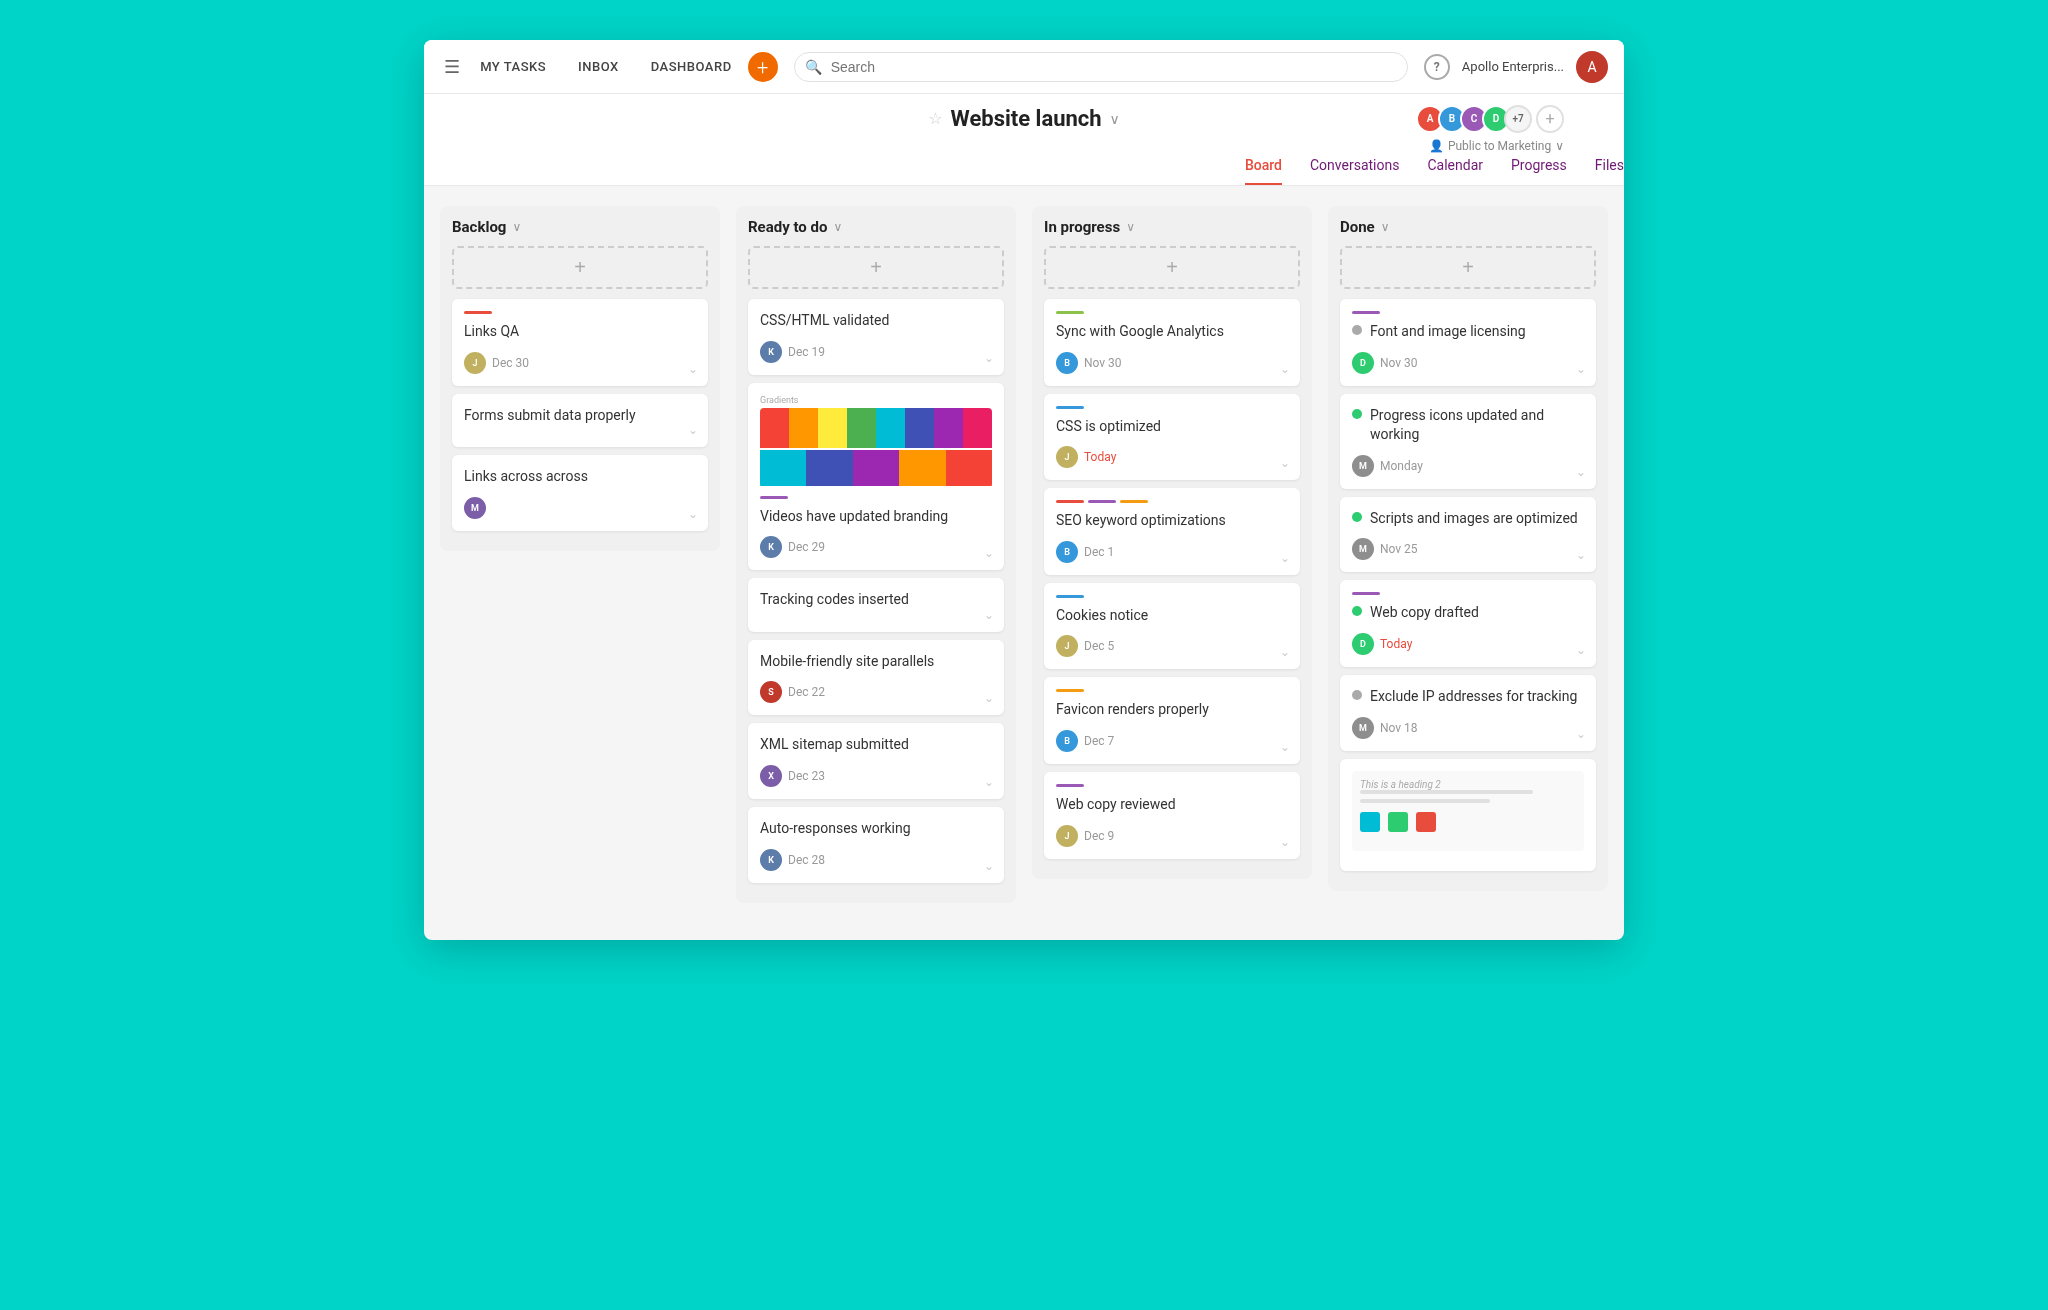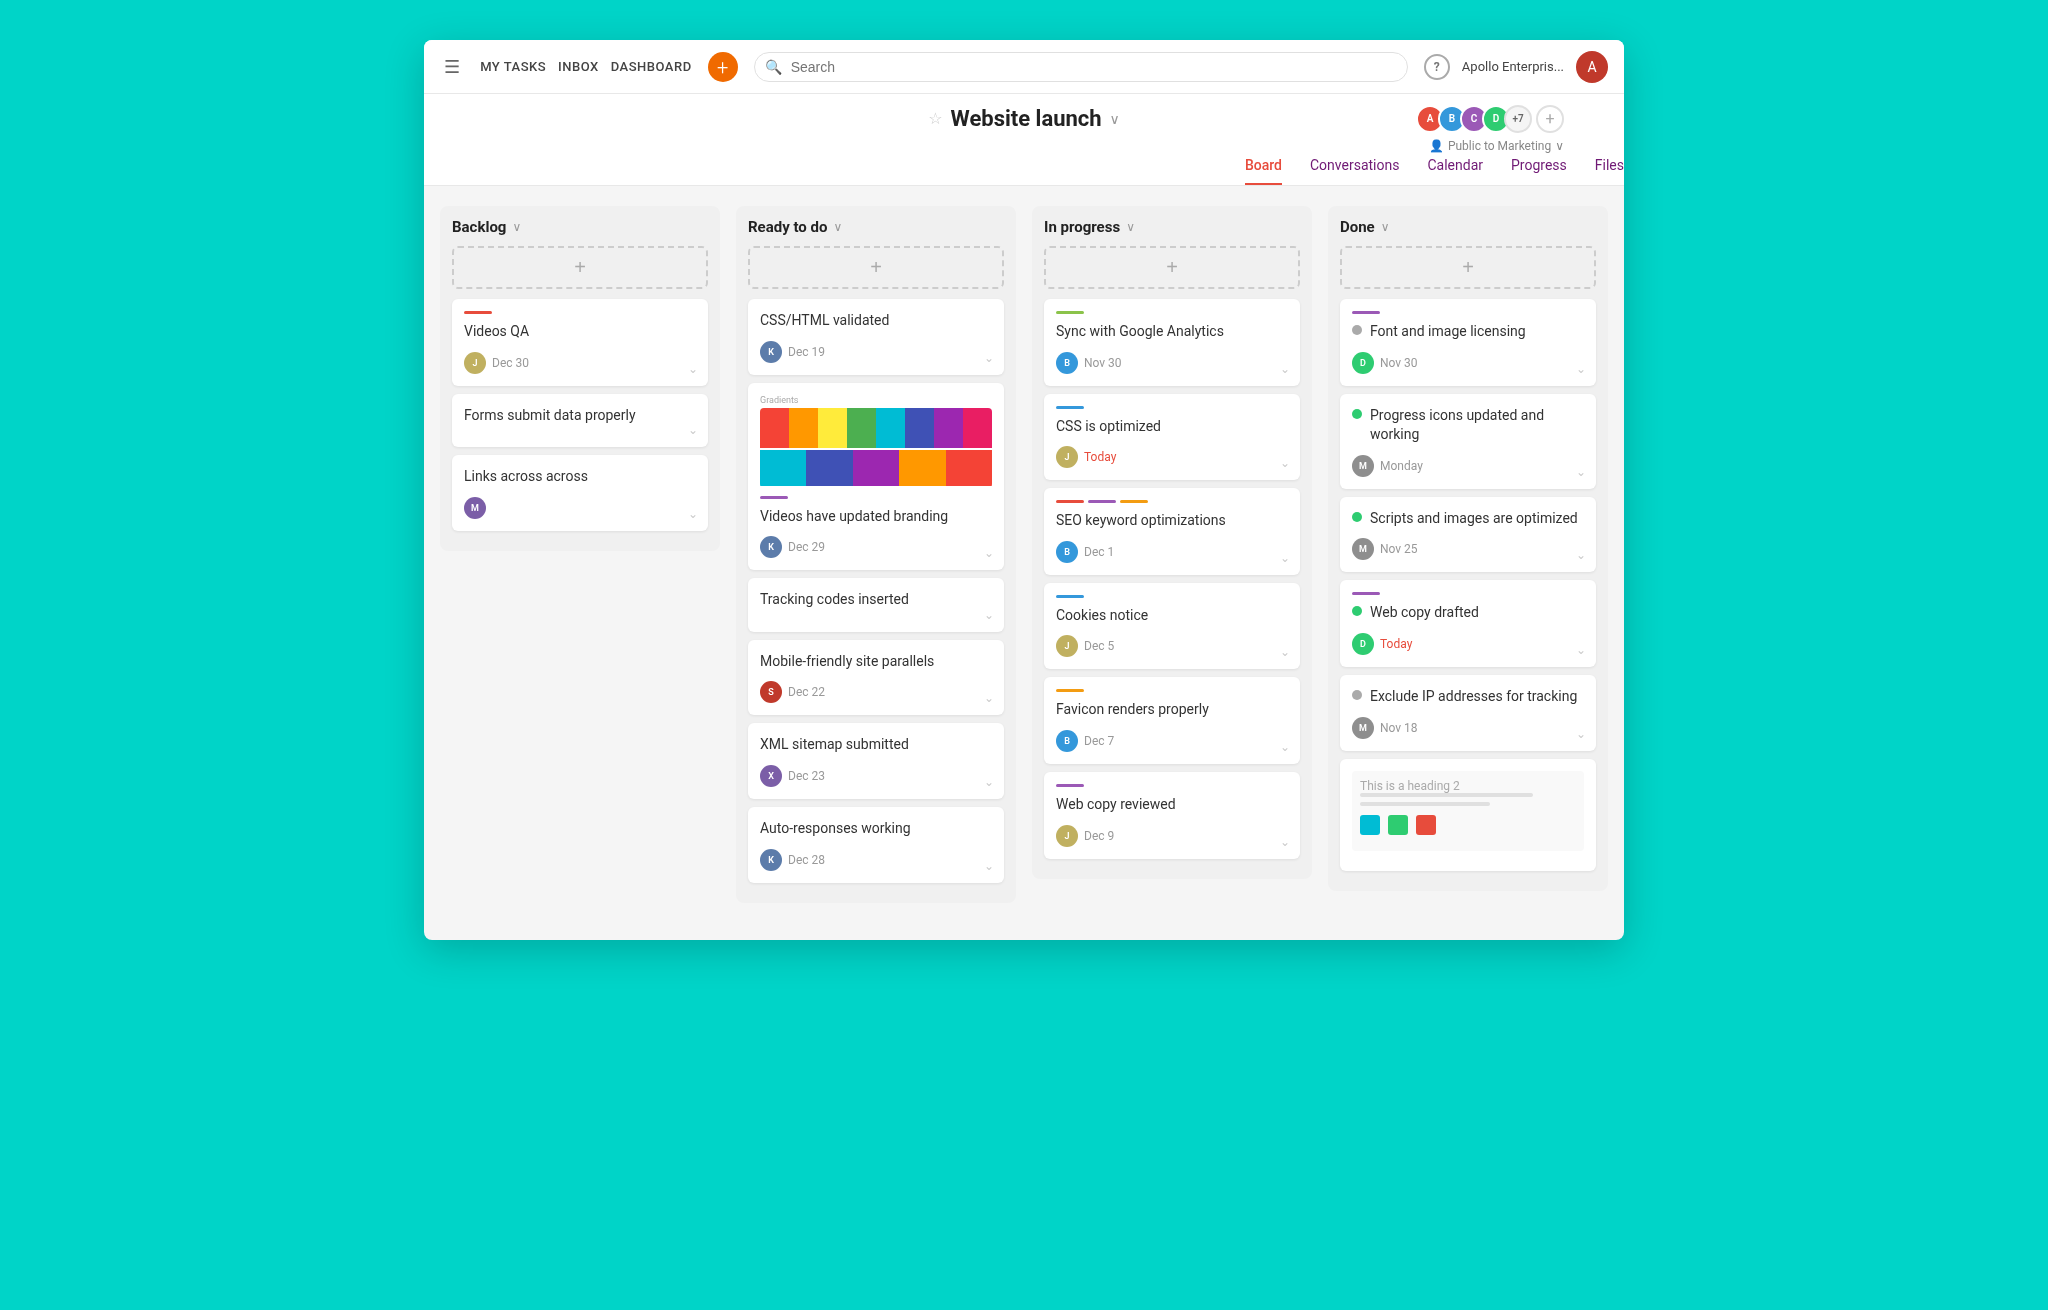--- a/index.html
+++ b/index.html
@@ -31,21 +31,21 @@
       gap: 16px;
     }
     .header-menu-icon {
       color: #666;
       font-size: 18px;
       cursor: pointer;
       padding: 4px;
     }
     .header-nav {
       display: flex;
-      gap: 12px;
+      gap: 32px;
       align-items: center;
     }
     .header-nav-item {
       font-size: 13px;
       font-weight: 500;
       color: #444;
       cursor: pointer;
       text-transform: uppercase;
       letter-spacing: 0.5px;
     }
@@ -406,21 +406,21 @@
 
     <div class="column">
       <div class="column-header">
         <span class="column-title">Backlog</span>
         <span class="column-arrow">∨</span>
       </div>
       <button class="add-card-btn">+</button>
 
       <div class="card">
         <div class="card-priority-bar" style="background:#e74c3c;"></div>
-        <div class="card-title">Videos QA</div>
+        <div class="card-title">Links QA</div>
         <div class="card-footer">
           <div class="card-avatar" style="background:#c0b060;">J</div>
           <span class="card-date">Dec 30</span>
         </div>
         <span class="card-chevron">⌄</span>
       </div>
 
       <div class="card">
         <div class="card-title">Forms submit data properly</div>
         <span class="card-chevron">⌄</span>
@@ -651,21 +651,21 @@
         </div>
         <div class="card-footer">
           <div class="card-avatar" style="background:#8e8e8e;">M</div>
           <span class="card-date">Nov 18</span>
         </div>
         <span class="card-chevron">⌄</span>
       </div>
 
       <div class="card">
         <div class="doc-preview">
-          <div style="font-size:12px;color:#aaa;">This is a heading 2</div>
+          <div style="font-size:10px;color:#aaa;font-style:italic;">This is a heading 2</div>
           <div class="doc-preview-line" style="width:80%;"></div>
           <div class="doc-preview-line" style="width:60%;"></div>
           <div class="doc-preview-figures">
             <div class="doc-figure" style="background:#00bcd4;"></div>
             <div class="doc-figure" style="background:#2ecc71;"></div>
             <div class="doc-figure" style="background:#e74c3c;"></div>
           </div>
         </div>
       </div>
     </div>

